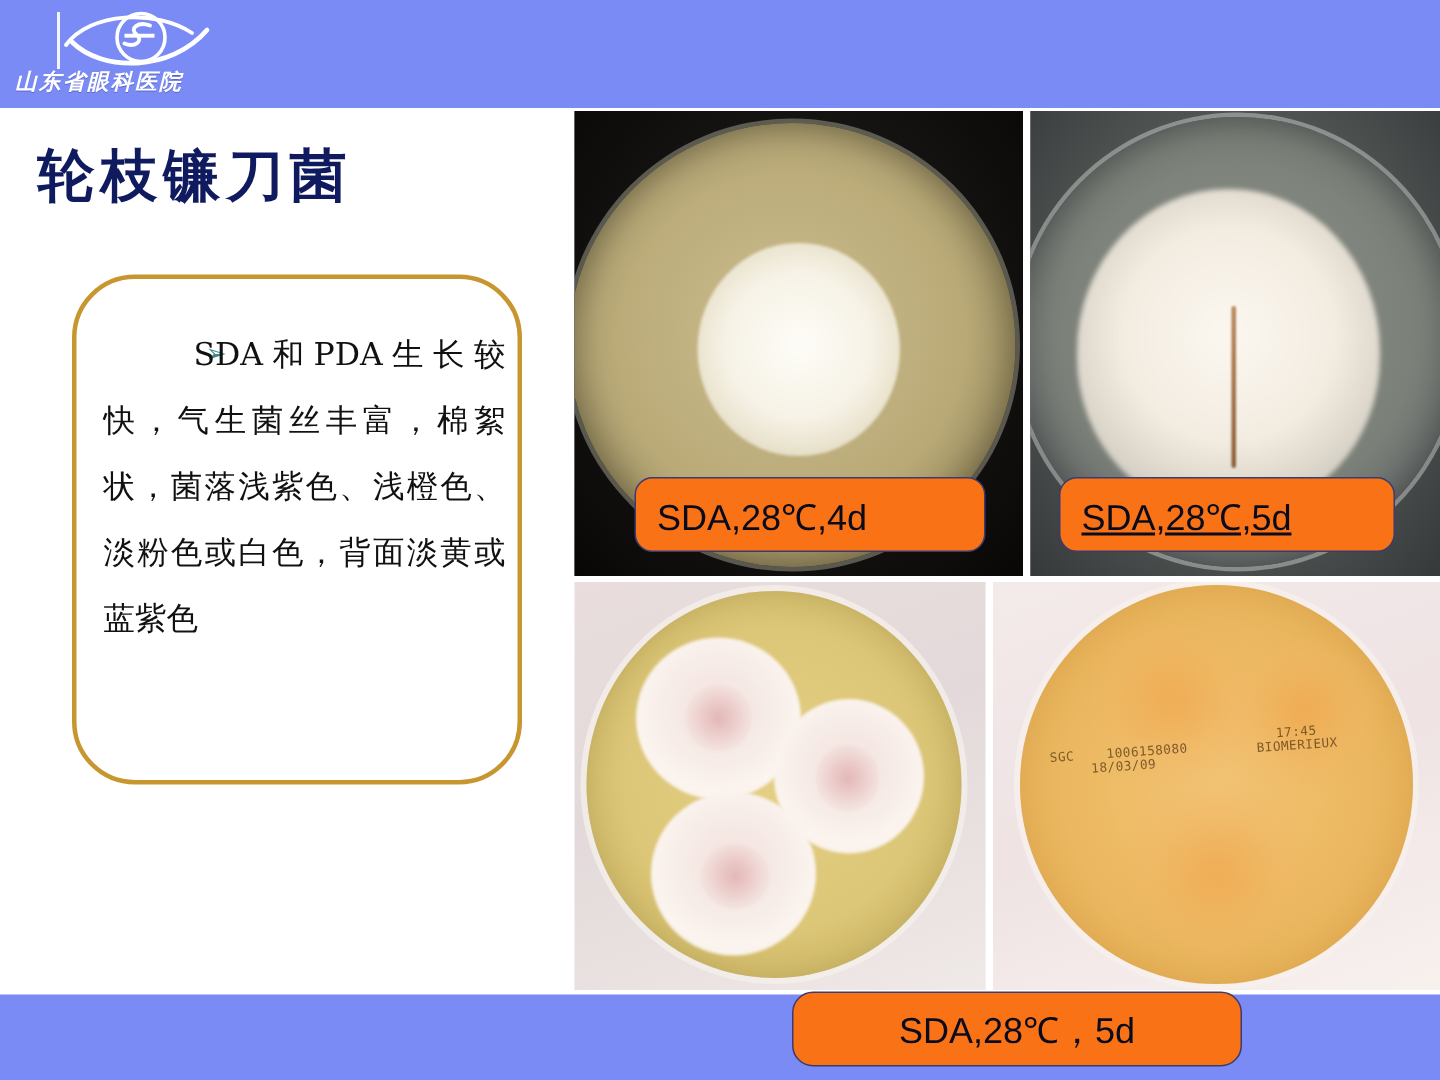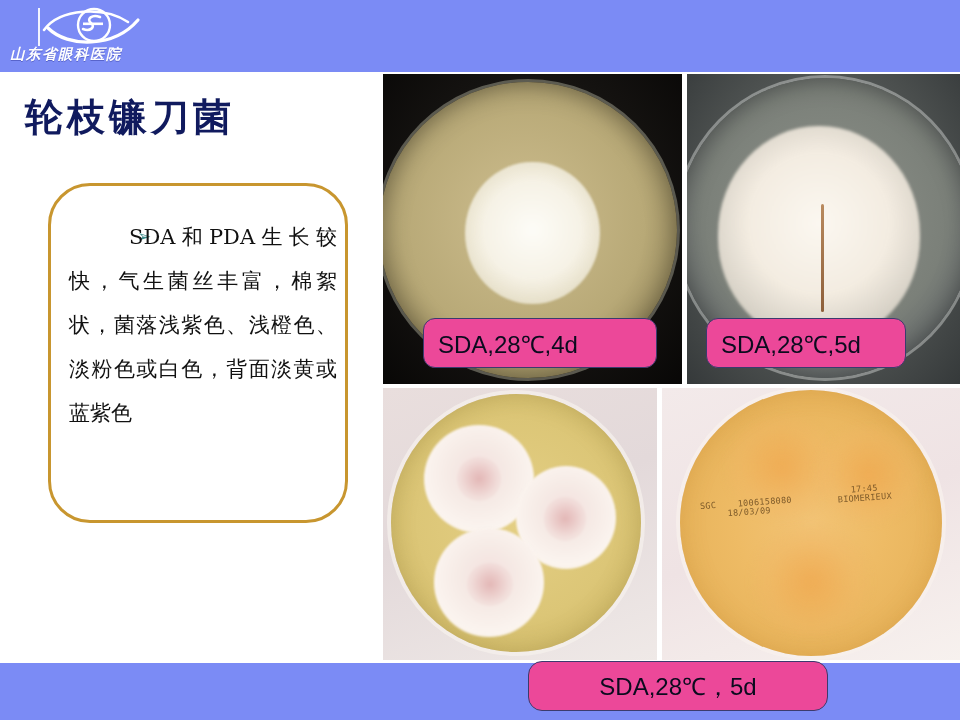--- a/index.html
+++ b/index.html
@@ -228,32 +228,32 @@
   }
   #plate-stamp .stamp-right {
     position: absolute;
     left: 138px; top: -6px;
     text-align: center;
   }
 
   
   .caption {
     position: absolute;
-    background: #ec4899;
+    background: #f97316;
     border: 1px solid #3b3b6e;
     border-radius: 12px;
     color: #0b0b1e;
     font-family: "Liberation Sans", sans-serif;
     font-size: 24px;
     display: flex;
     align-items: center;
     box-sizing: border-box;
   }
   #caption-tl { left: 423px; top: 318px; width: 234px; height: 50px; padding-left: 14px; }
-  #caption-tr { left: 706px; top: 318px; width: 200px; height: 50px; padding-left: 14px; }
+  #caption-tr { left: 706px; top: 318px; width: 224px; height: 50px; padding-left: 14px; text-decoration: underline; }
   #caption-bottom {
     left: 528px; top: 661px; width: 300px; height: 50px;
     justify-content: center; padding: 0;
     border-radius: 14px;
   }
 </style>
 </head>
 <body>
 
 <div id="slide">

